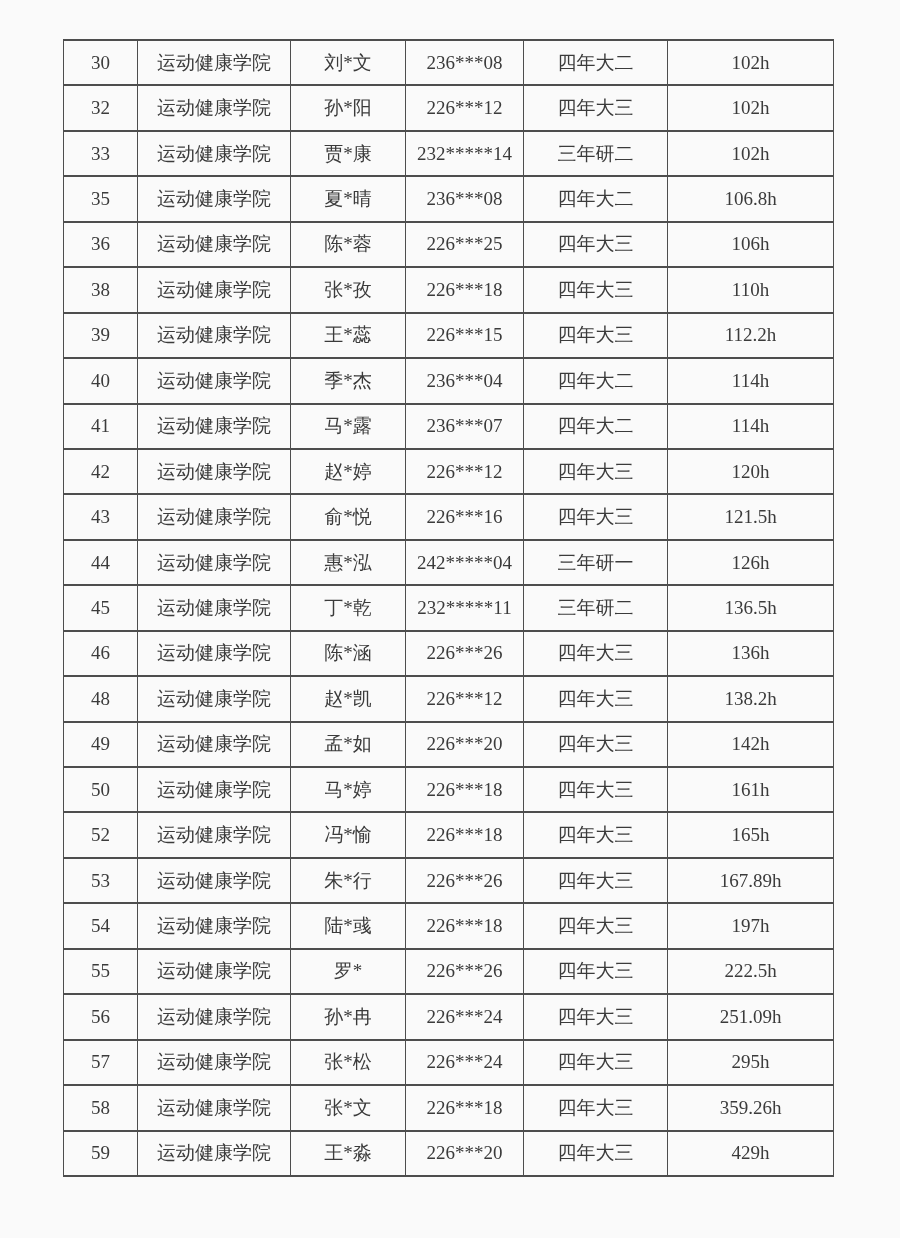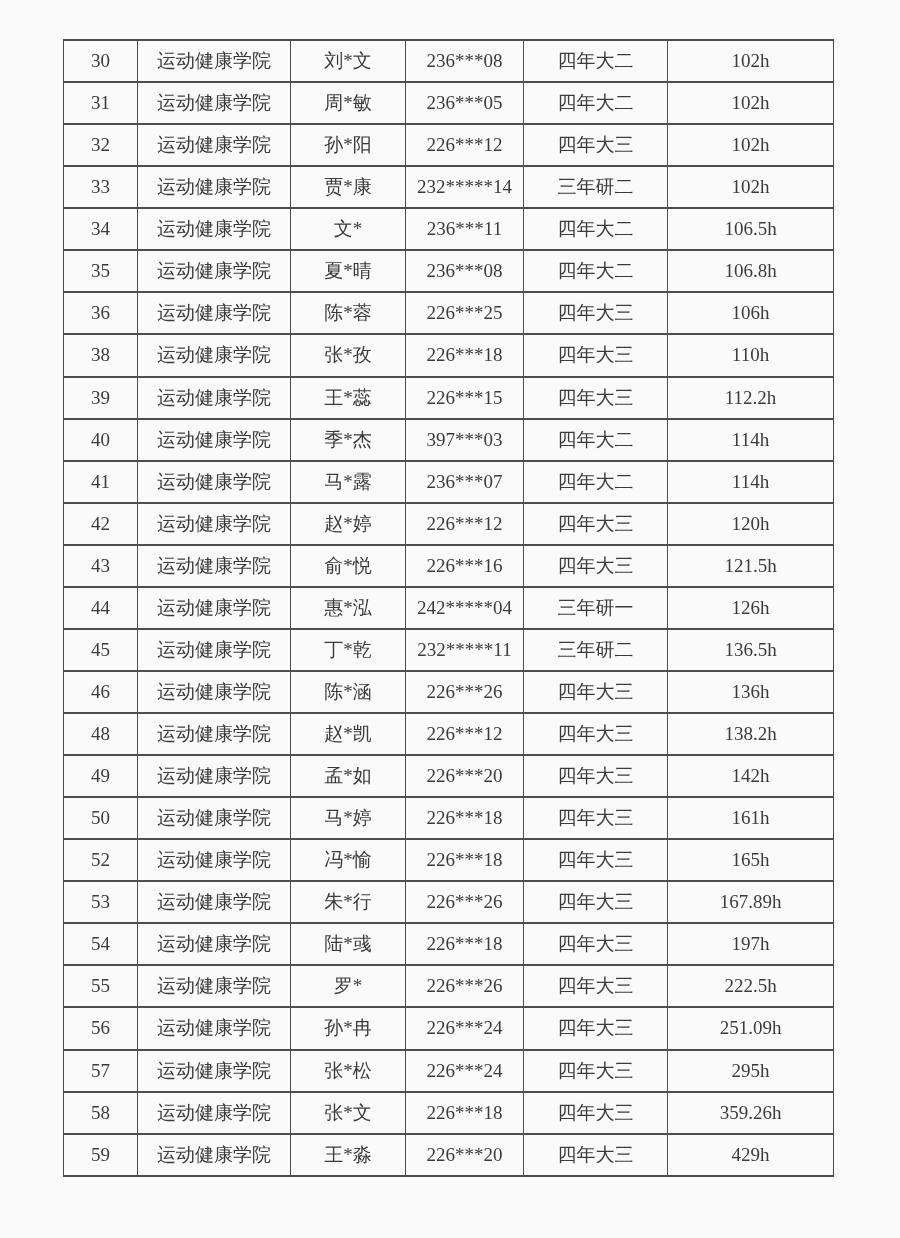--- a/index.html
+++ b/index.html
@@ -56,52 +56,36 @@
     <tbody>
         <tr>
           <td>30</td>
           <td>运动健康学院</td>
           <td>刘*文</td>
           <td>236***08</td>
           <td>四年大二</td>
           <td>102h</td>
         </tr>
         <tr>
-          <td>31</td>
-          <td>运动健康学院</td>
-          <td>周*敏</td>
-          <td>236***05</td>
-          <td>四年大二</td>
-          <td>102h</td>
-        </tr>
-        <tr>
           <td>32</td>
           <td>运动健康学院</td>
           <td>孙*阳</td>
           <td>226***12</td>
           <td>四年大三</td>
           <td>102h</td>
         </tr>
         <tr>
           <td>33</td>
           <td>运动健康学院</td>
           <td>贾*康</td>
           <td>232*****14</td>
           <td>三年研二</td>
           <td>102h</td>
         </tr>
         <tr>
-          <td>34</td>
-          <td>运动健康学院</td>
-          <td>文*</td>
-          <td>236***11</td>
-          <td>四年大二</td>
-          <td>106.5h</td>
-        </tr>
-        <tr>
           <td>35</td>
           <td>运动健康学院</td>
           <td>夏*晴</td>
           <td>236***08</td>
           <td>四年大二</td>
           <td>106.8h</td>
         </tr>
         <tr>
           <td>36</td>
           <td>运动健康学院</td>
@@ -123,21 +107,21 @@
           <td>运动健康学院</td>
           <td>王*蕊</td>
           <td>226***15</td>
           <td>四年大三</td>
           <td>112.2h</td>
         </tr>
         <tr>
           <td>40</td>
           <td>运动健康学院</td>
           <td>季*杰</td>
-          <td>397***03</td>
+          <td>236***04</td>
           <td>四年大二</td>
           <td>114h</td>
         </tr>
         <tr>
           <td>41</td>
           <td>运动健康学院</td>
           <td>马*露</td>
           <td>236***07</td>
           <td>四年大二</td>
           <td>114h</td>

